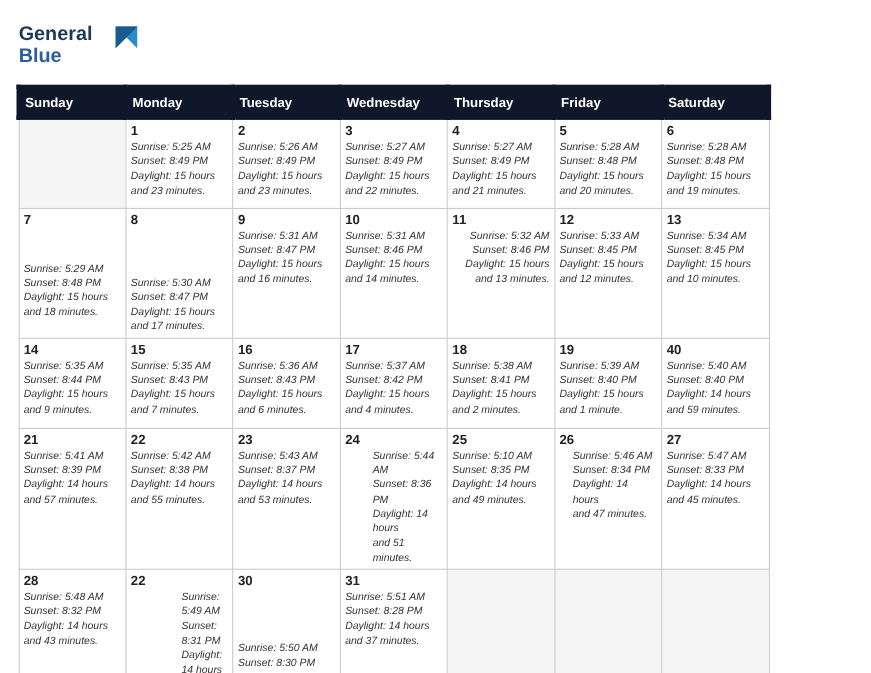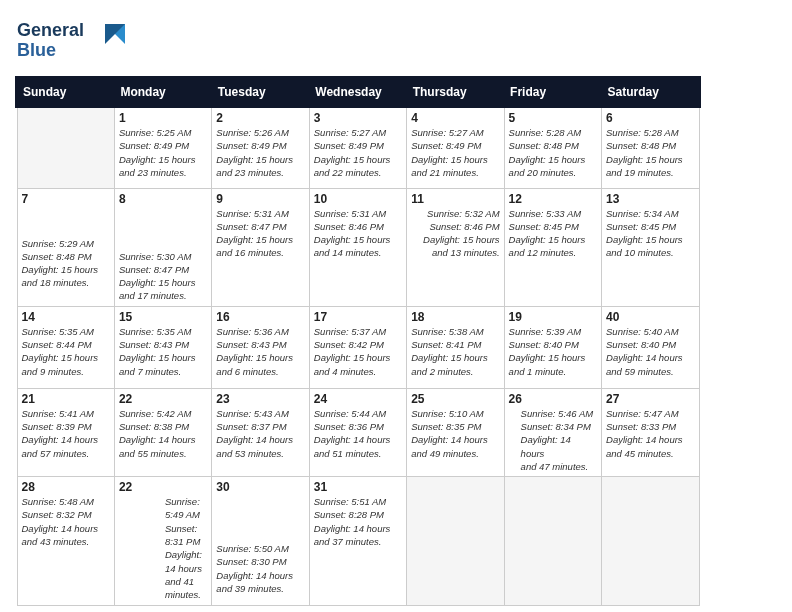--- a/index.html
+++ b/index.html
@@ -277,21 +277,21 @@
           </td>
           <td>
             <span class="day-num">23</span>
             <div class="day-info" style="white-space: pre-line;">Sunrise: 5:43 AM
 Sunset: 8:37 PM
 Daylight: 14 hours
 and 53 minutes.</div>
           </td>
           <td>
             <span class="day-num">24</span>
-            <div class="day-info" style="white-space: pre-line;">Sunrise: 5:44 AM
+            <div class="day-info" style="white-space: pre-line; margin-left: 25px;">Sunrise: 5:44 AM
 Sunset: 8:36 PM
 Daylight: 14 hours
 and 51 minutes.</div>
           </td>
           <td>
             <span class="day-num">25</span>
             <div class="day-info" style="white-space: pre-line;">Sunrise: 5:10 AM
 Sunset: 8:35 PM
 Daylight: 14 hours
 and 49 minutes.</div>

